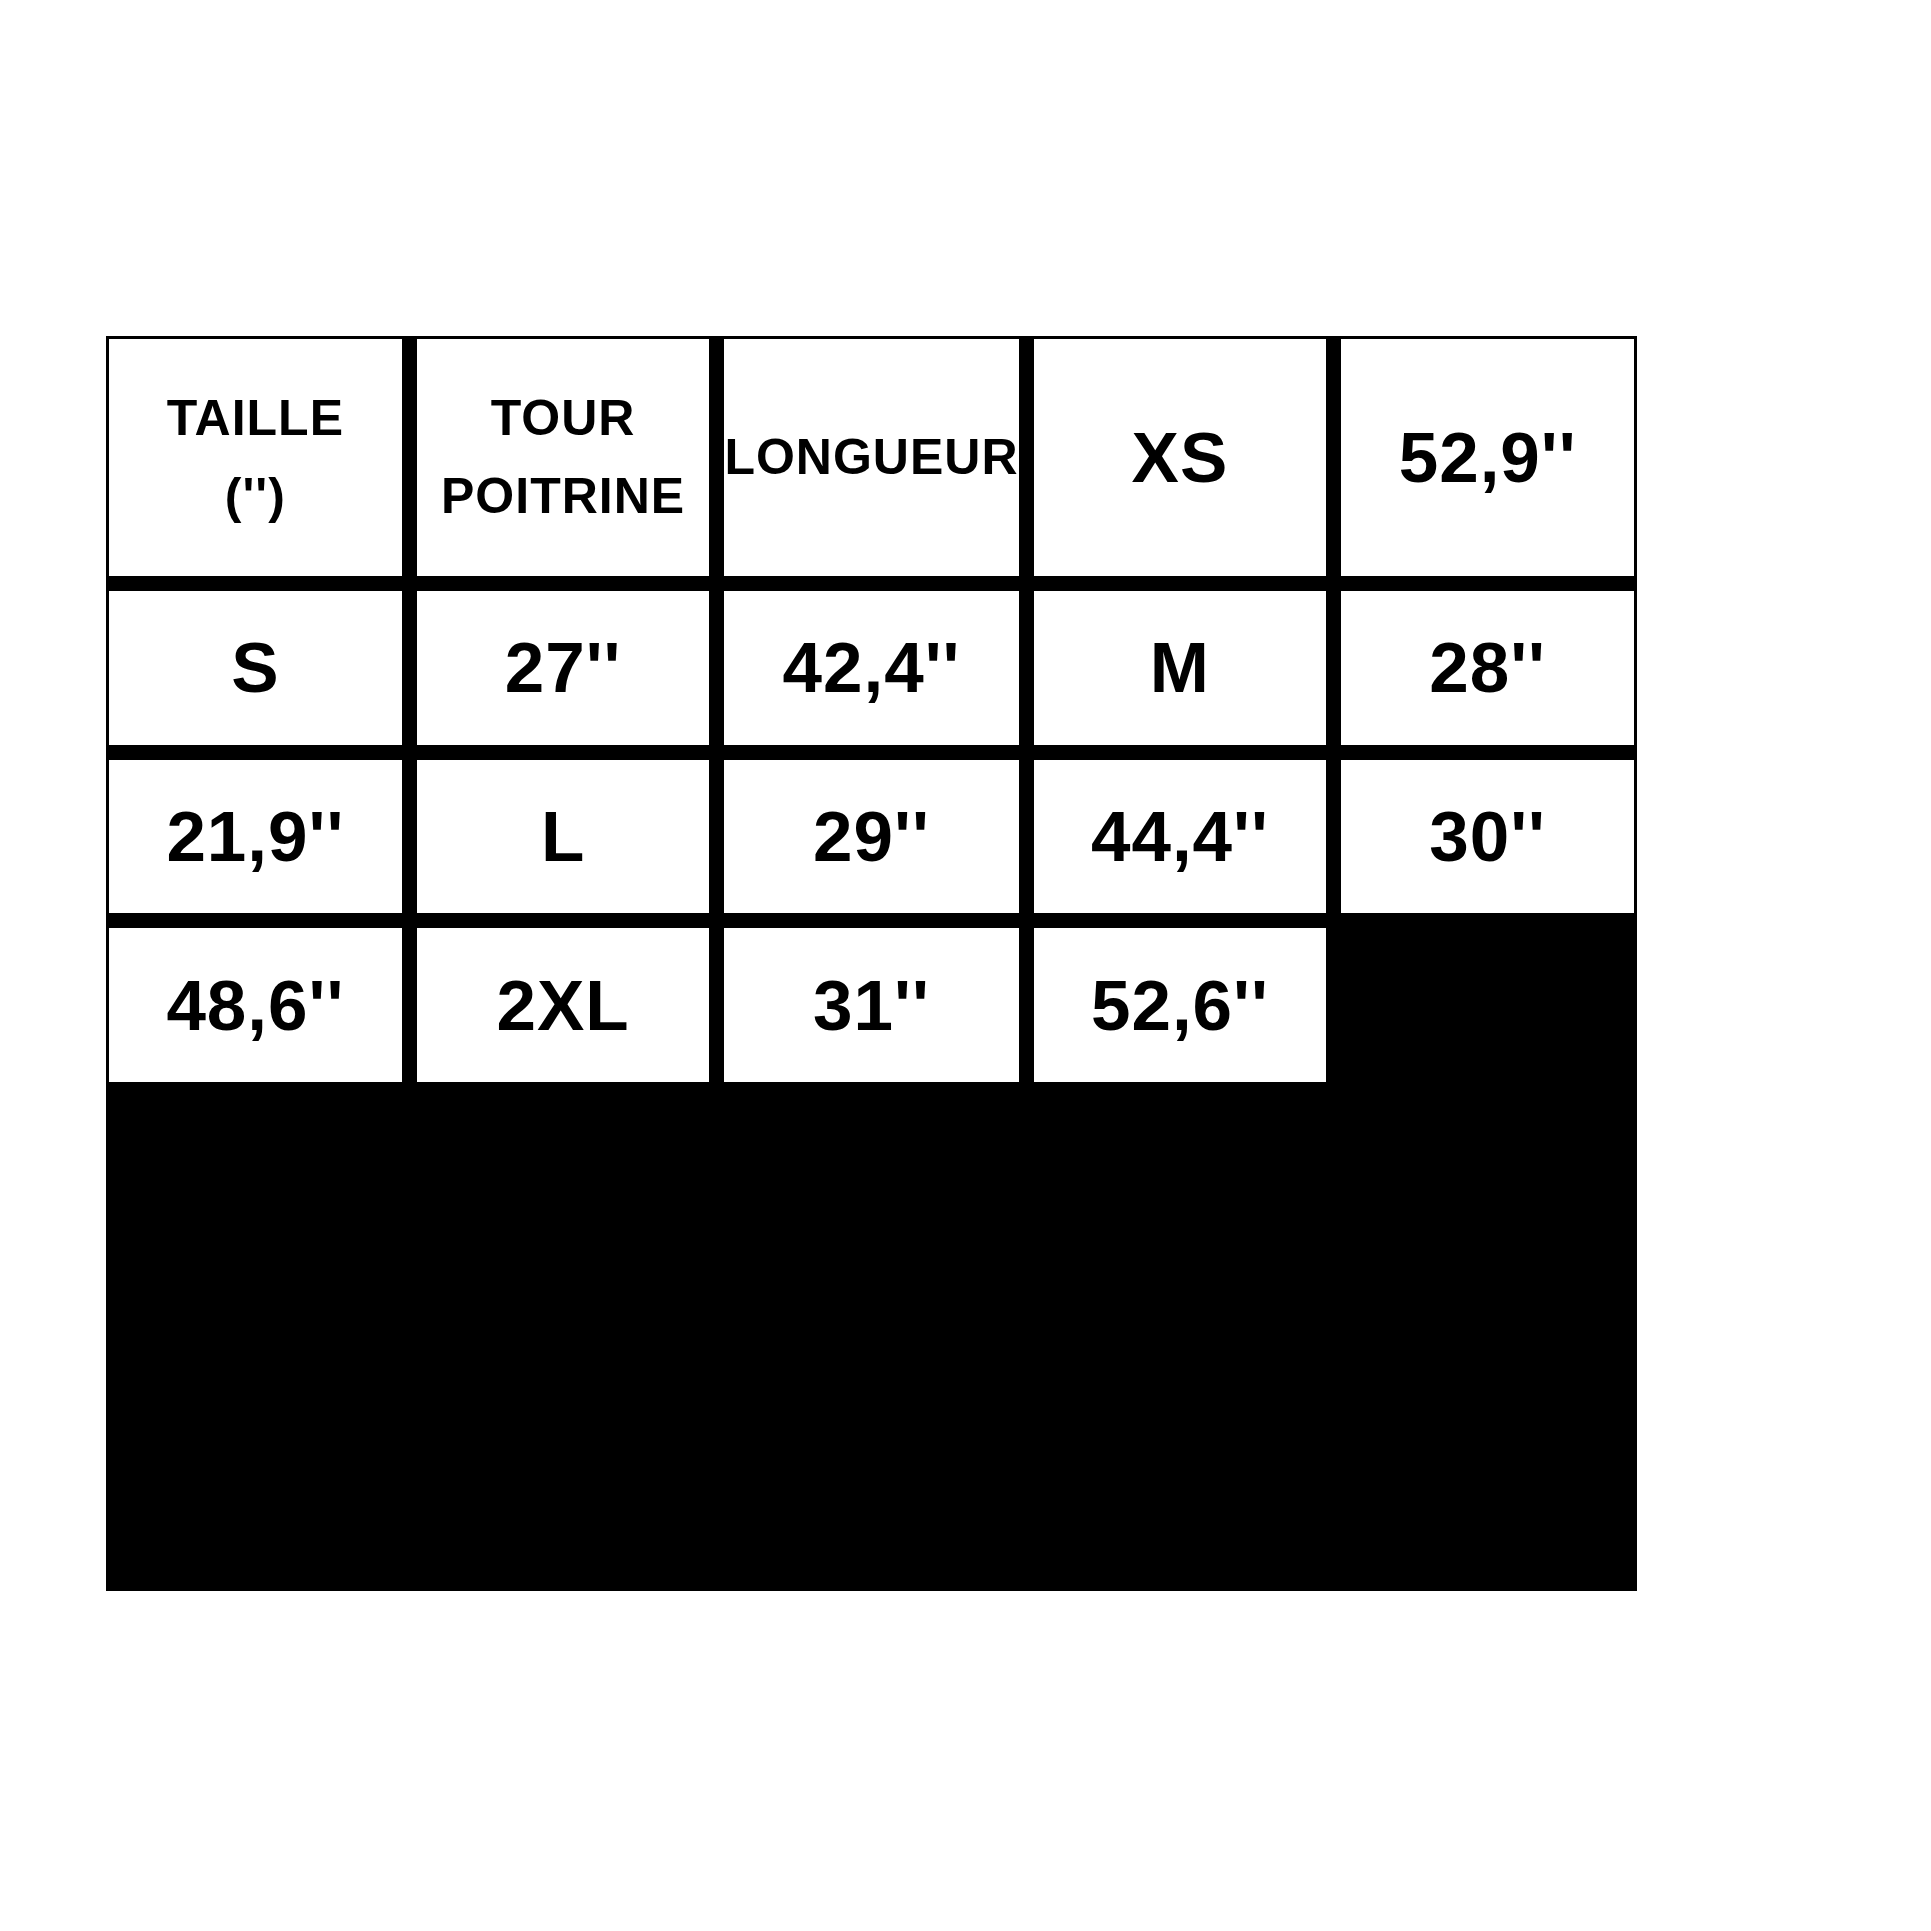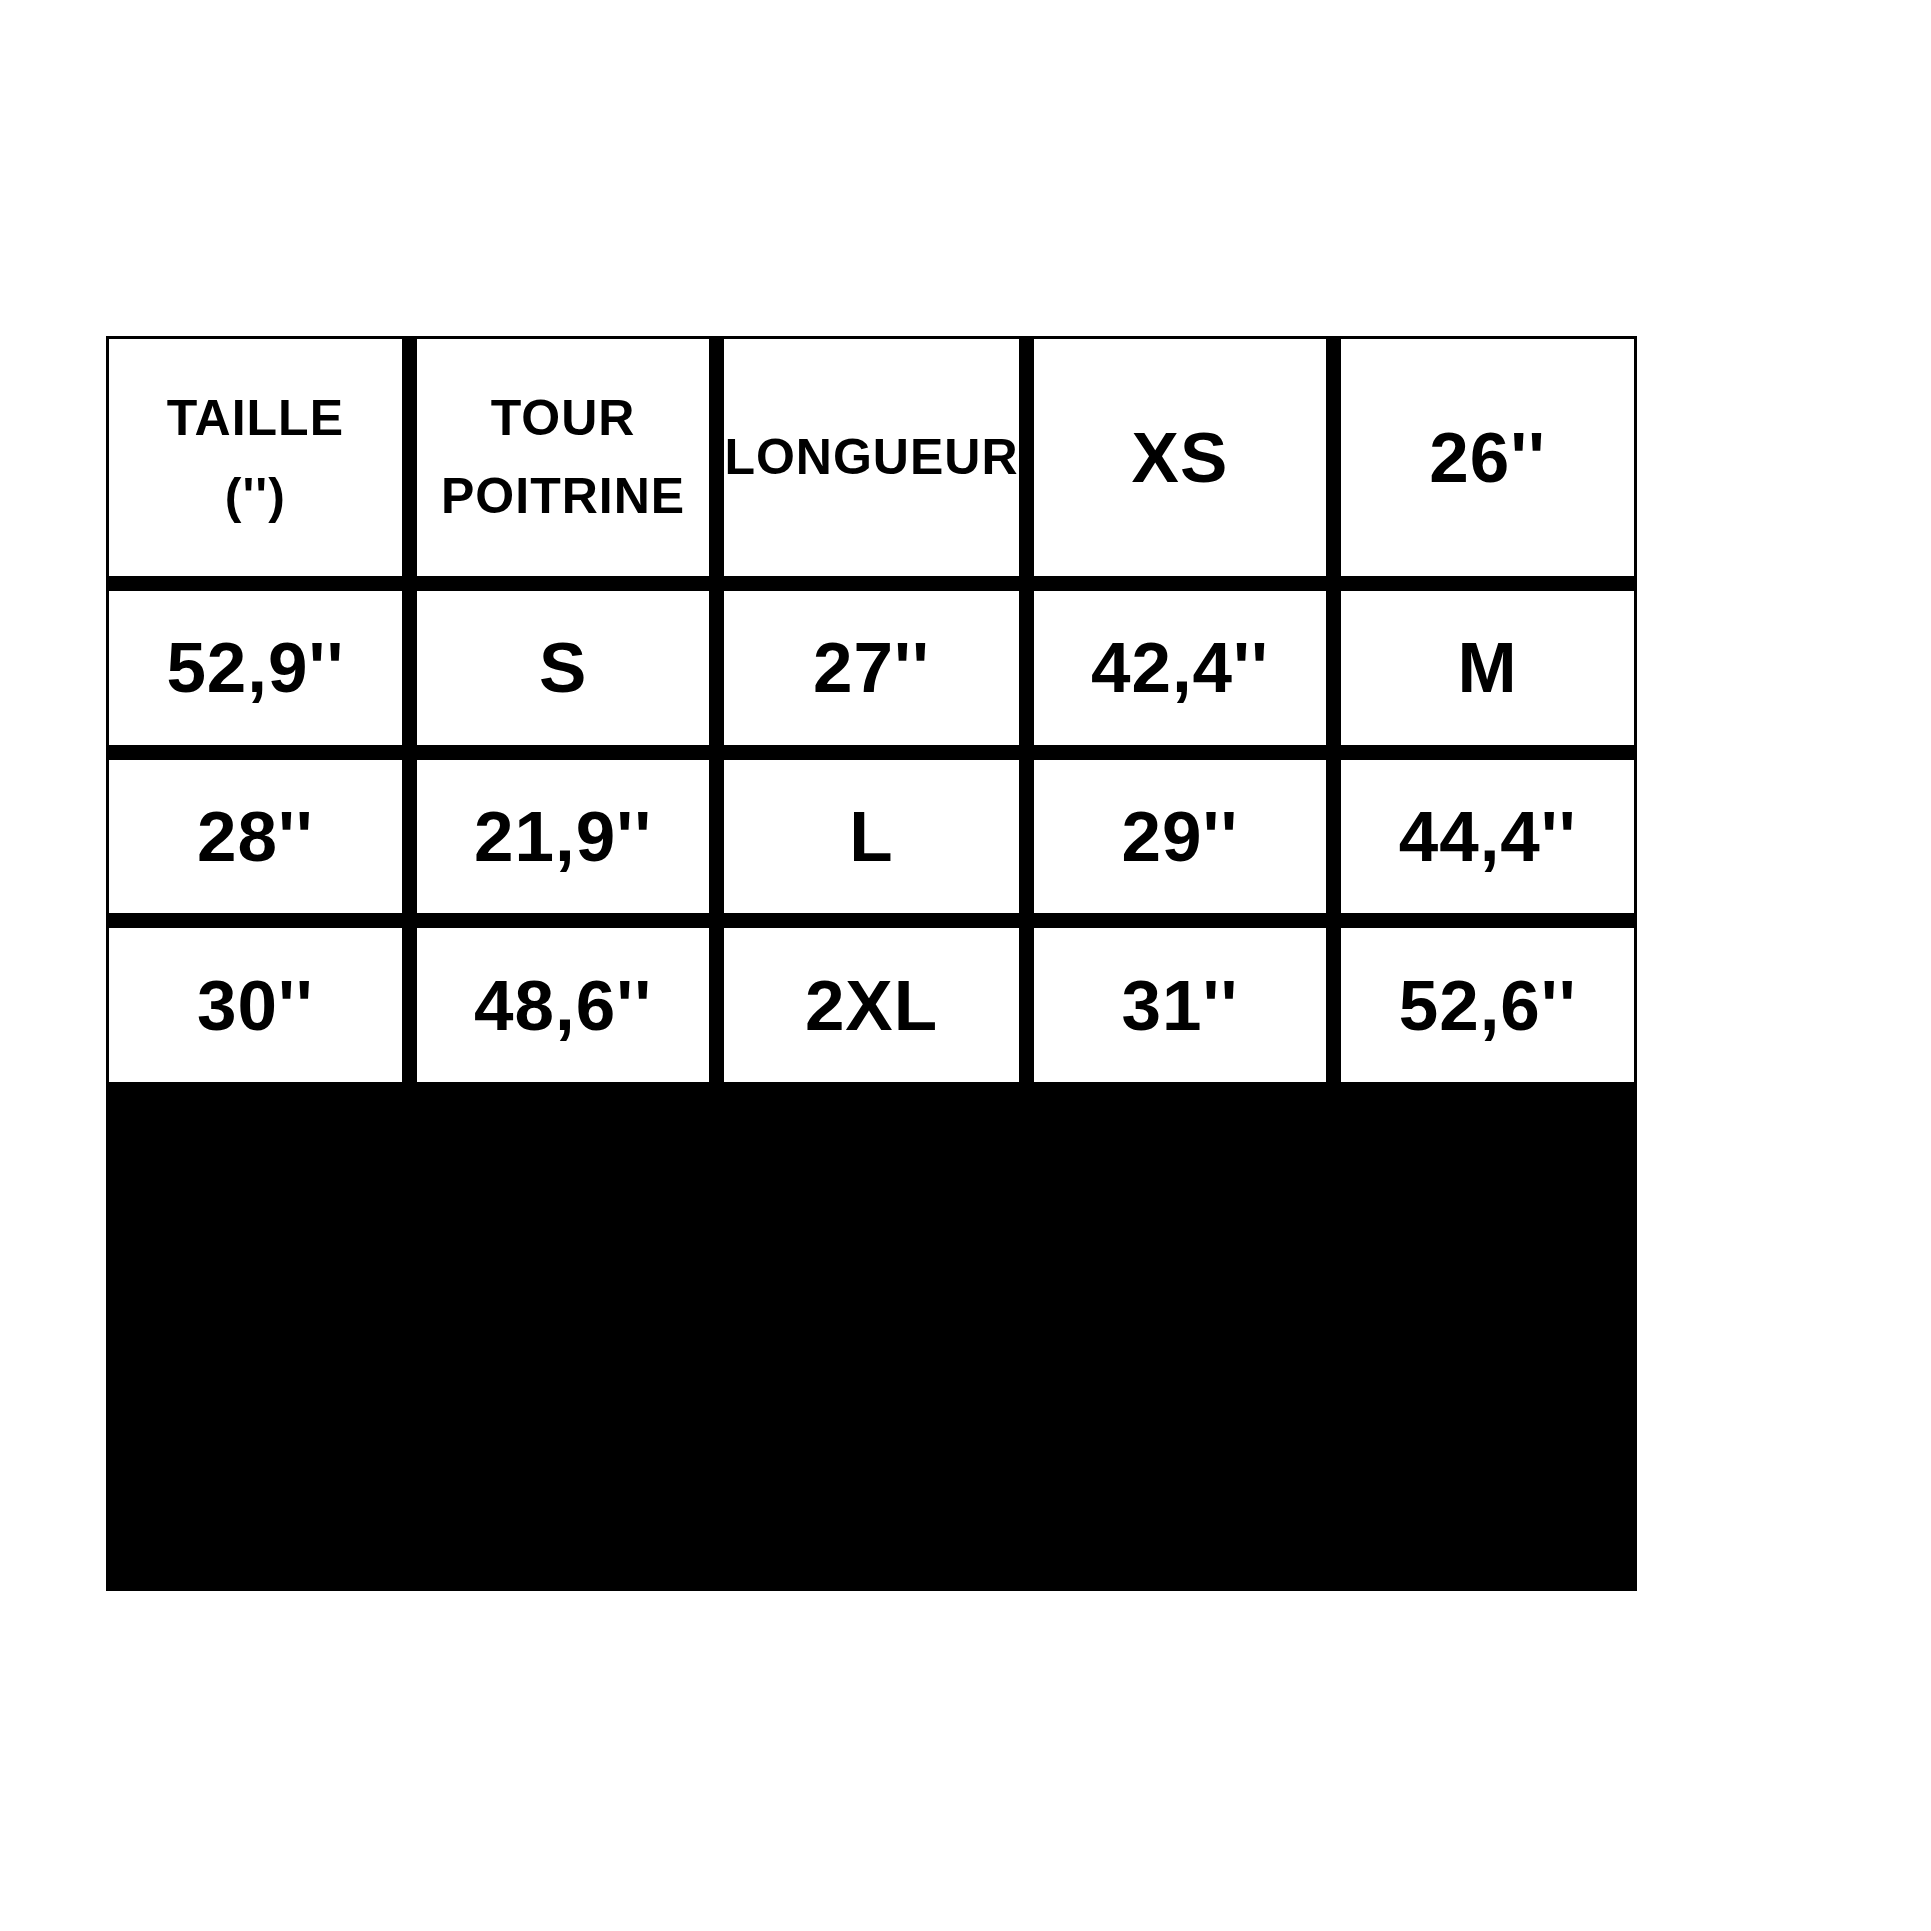--- a/index.html
+++ b/index.html
@@ -58,21 +58,20 @@
     <span>('')</span>
   </div>
   <div class="cell header-cell">
     <span>TOUR POITRINE</span>
   </div>
   <div class="cell header-cell">
     <span>LONGUEUR</span>
   </div>
 
   <div class="cell data-cell">XS</div>
-  <div class="cell data-cell">26''</div>
   <div class="cell data-cell">52,9''</div>
 
   <div class="cell data-cell">S</div>
   <div class="cell data-cell">27''</div>
   <div class="cell data-cell">42,4''</div>
 
   <div class="cell data-cell">M</div>
   <div class="cell data-cell">28''</div>
   <div class="cell data-cell">21,9''</div>
 

